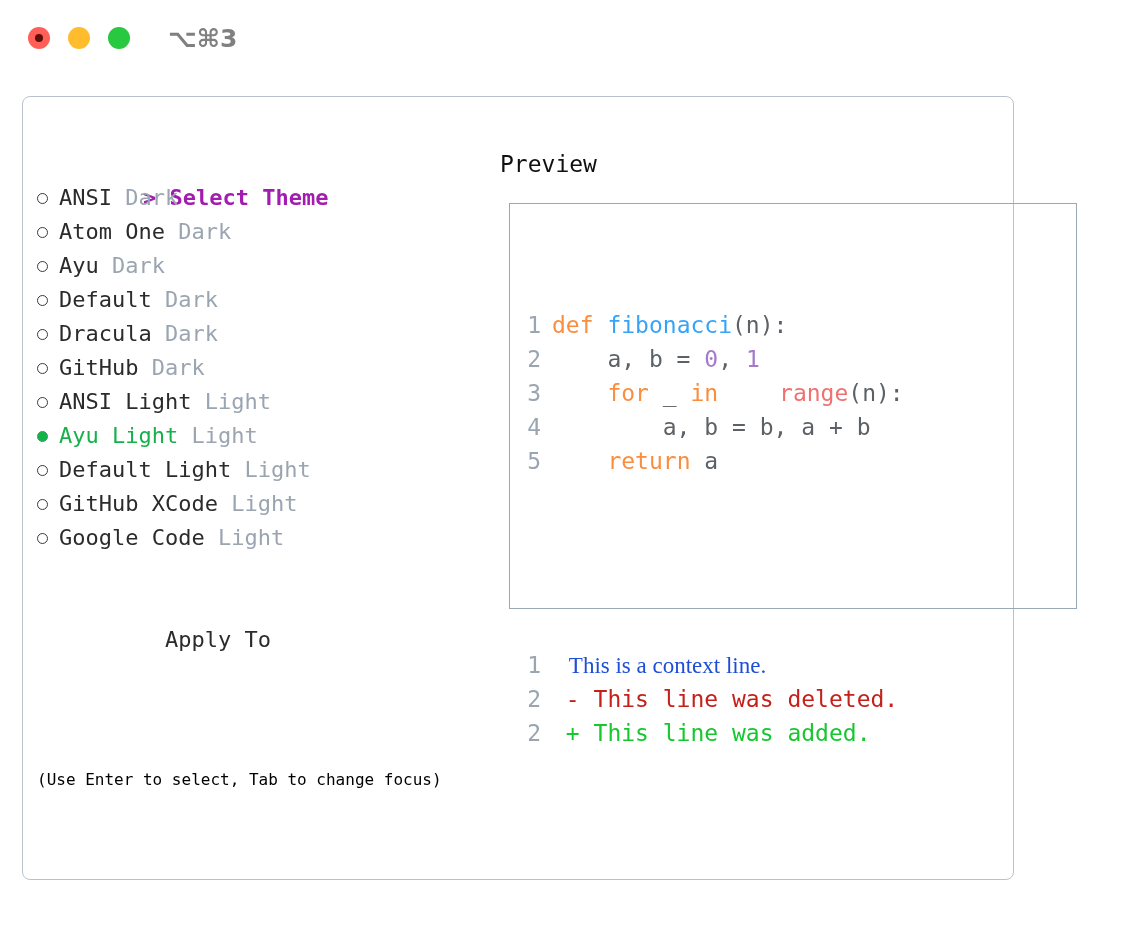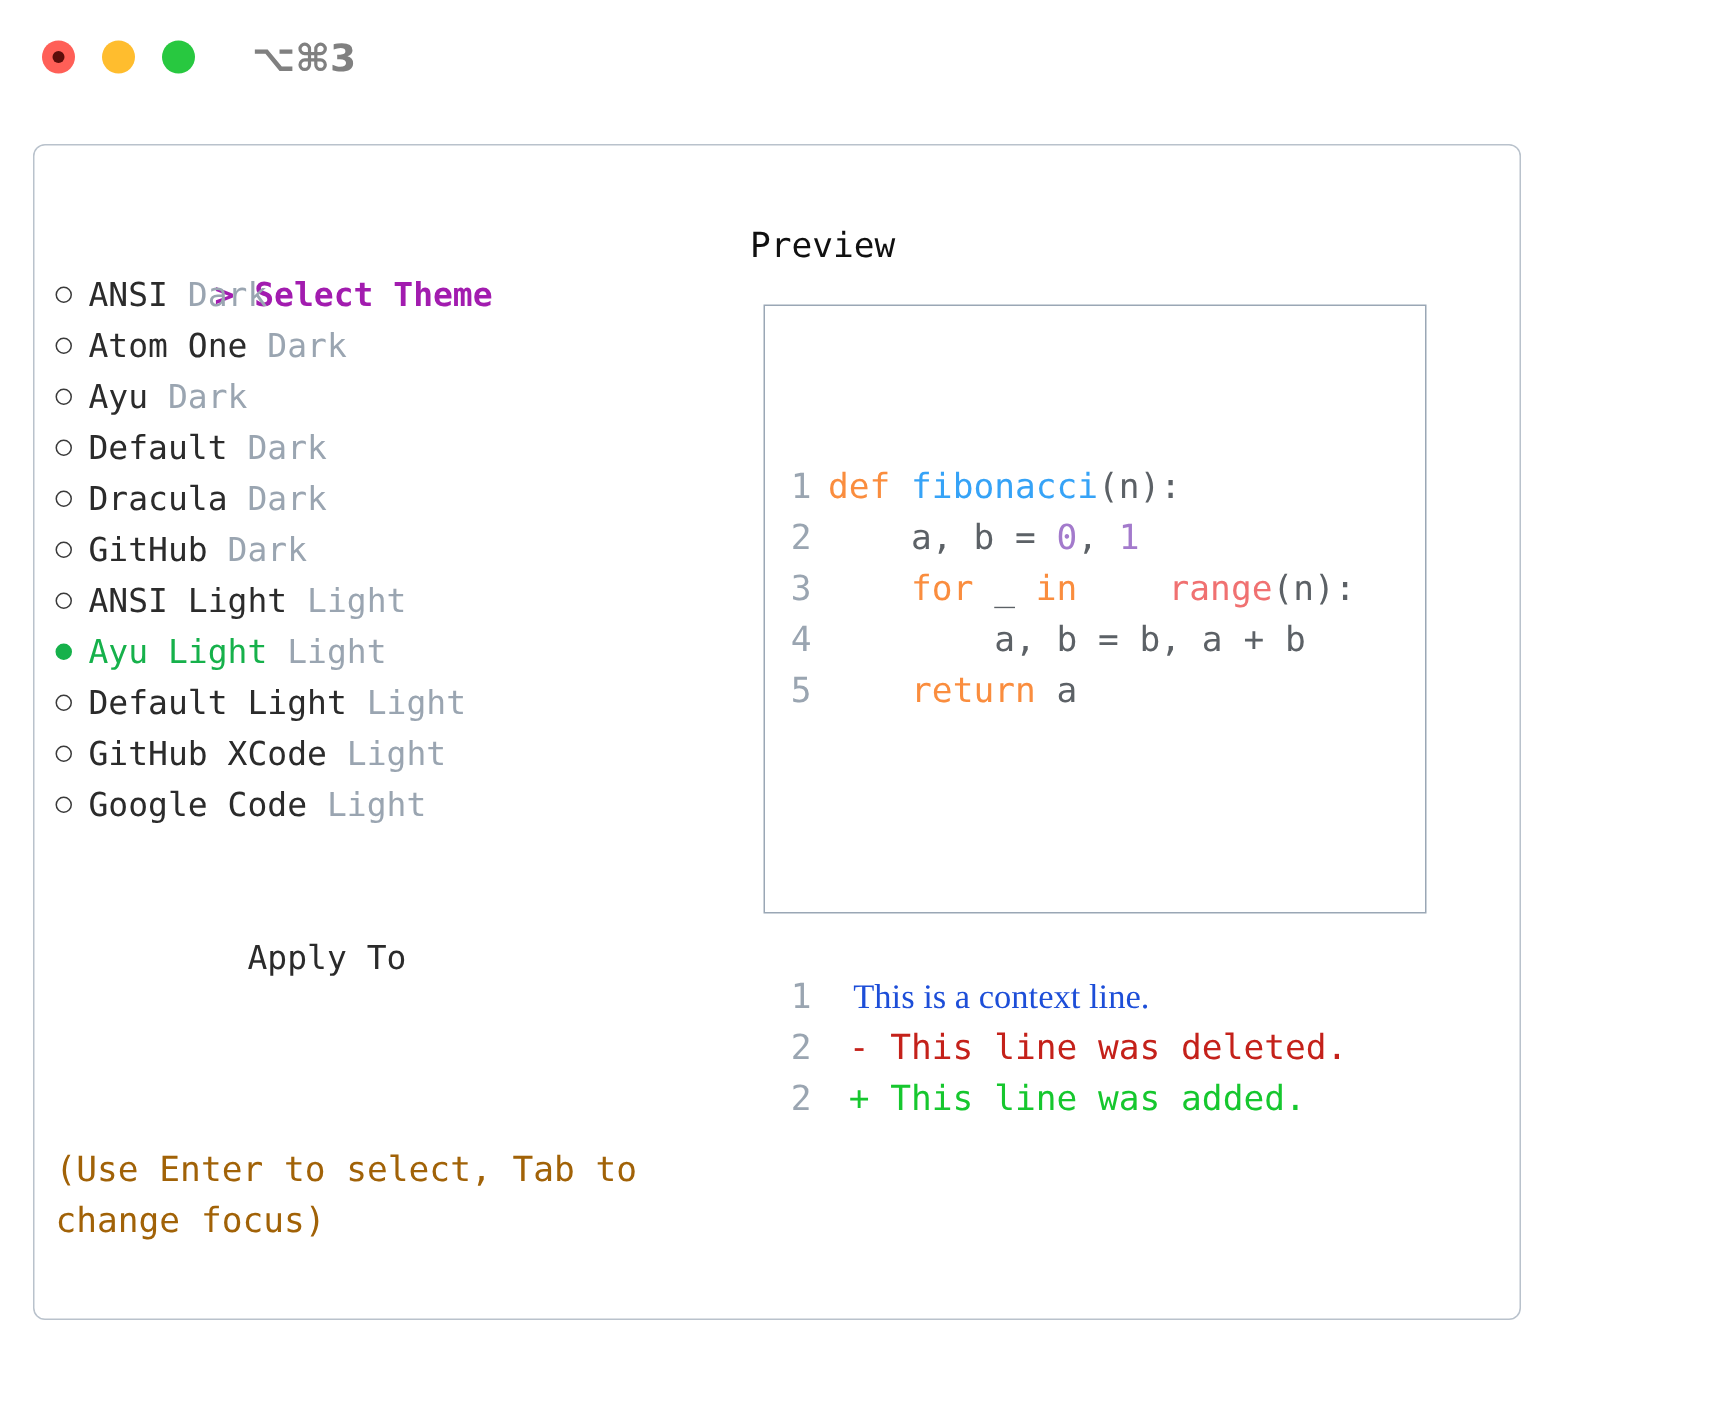--- a/index.html
+++ b/index.html
@@ -132,42 +132,42 @@
   .tag { color: #9aa5b1; }
 
   .spacer { height: 34px; }
 
   #hint {
     position: absolute;
     left: 14px;
     top: 666px;
     width: 410px;
     font-family: "DejaVu Sans Mono", "Liberation Mono", monospace;
-    font-size: 23px;
-    line-height: 34px;
-    color: #a16207;
+    font-size: 16px;
+    line-height: 34px;
+    color: #000000;
   }
 
   
   #preview-title {
     position: absolute;
     left: 477px;
     top: 50px;
     font-family: "DejaVu Sans Mono", "Liberation Mono", monospace;
     font-size: 23px;
     line-height: 34px;
     color: #101010;
     white-space: pre;
   }
 
   #preview-box {
     position: absolute;
     left: 486px;
     top: 106px;
-    width: 442px;
+    width: 568px;
     height: 406px;
     border: 1px solid #9aa7b5;
     box-sizing: border-box;
   }
 
   #code {
     position: absolute;
     left: 17px;
     top: 36px;
     font-family: "DejaVu Sans Mono", "Liberation Mono", monospace;

